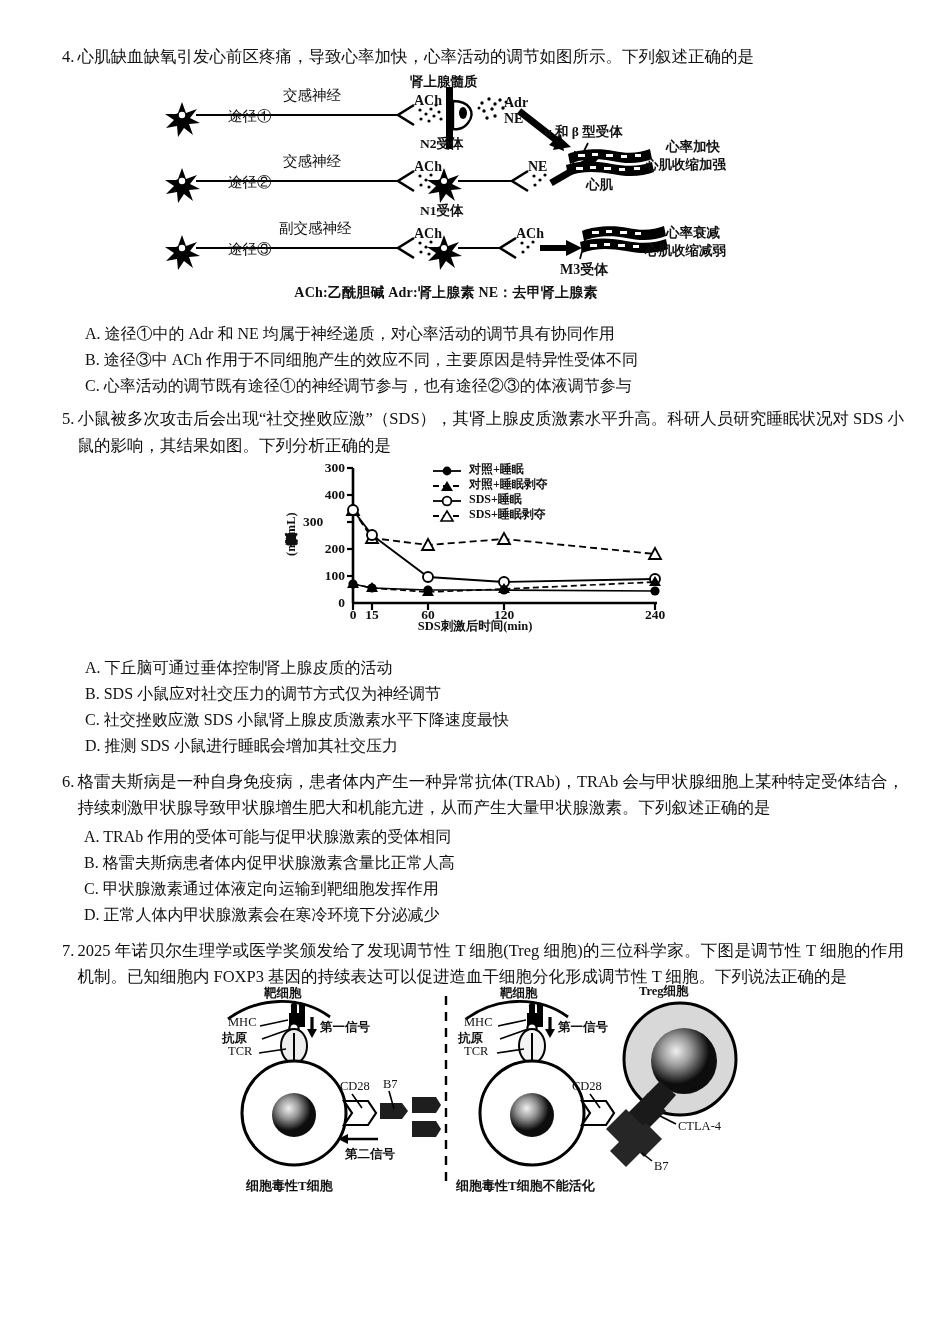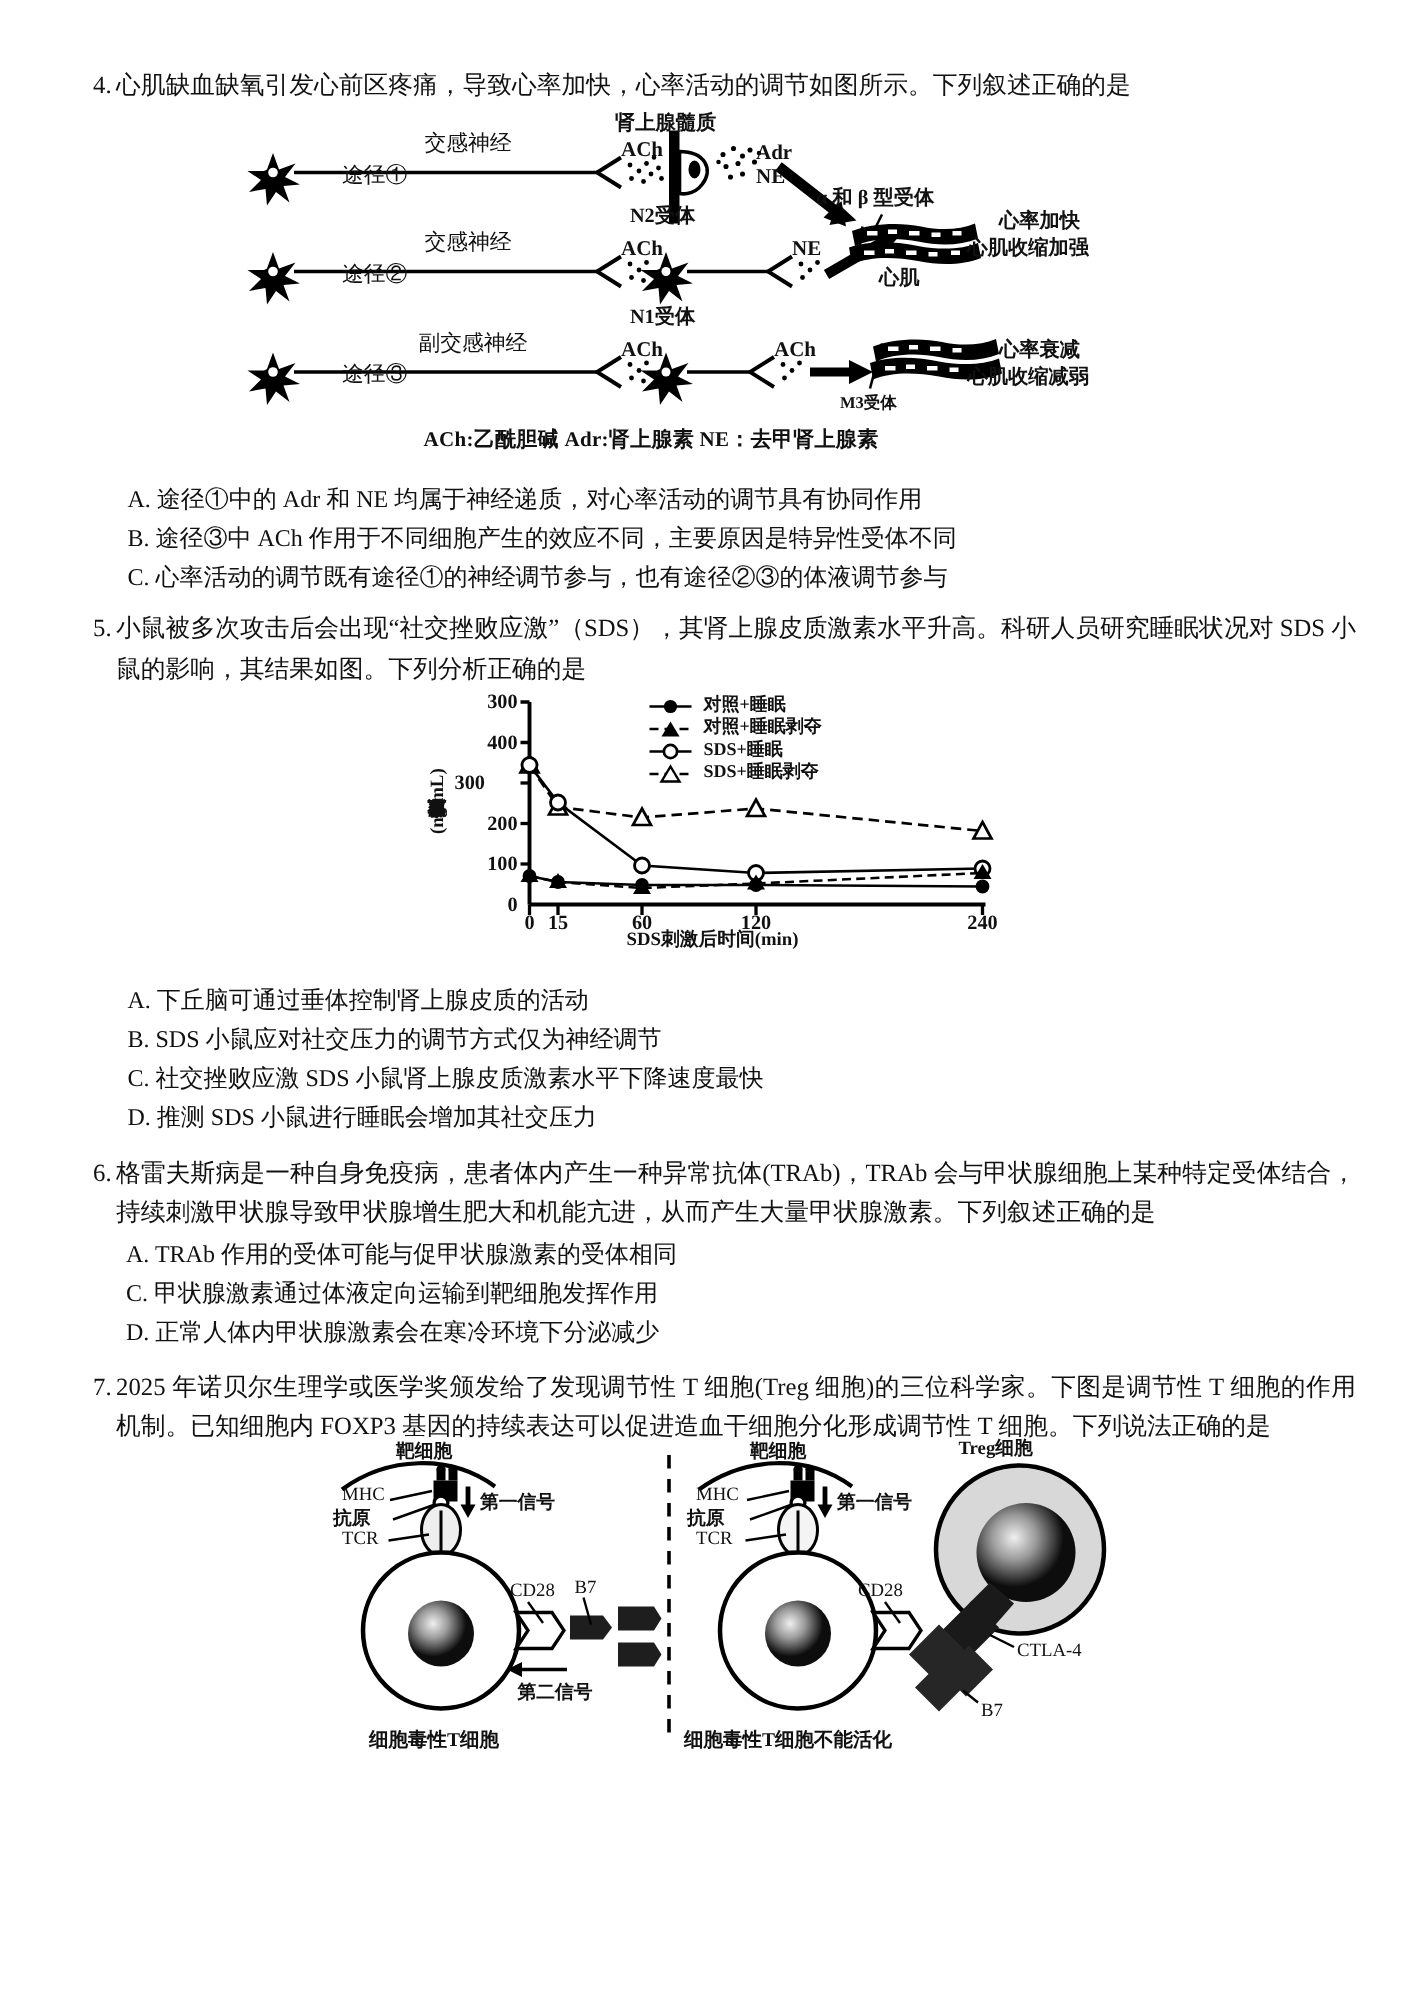--- a/index.html
+++ b/index.html
@@ -16,21 +16,21 @@
   .q-head{display:flex;align-items:flex-start;font-size:16.5px;line-height:1.62;}
   .q-num{flex:0 0 auto;padding-right:3px;white-space:nowrap;}
   .q-text{flex:1 1 auto;text-align:justify;}
   .opts{font-size:16px;line-height:1.62;margin-left:32px;}
   .opt{white-space:nowrap;}
 
   
   .fig1{position:relative;width:950px;height:250px;}
   .fig1 .lbl{position:absolute;font-size:13.5px;white-space:nowrap;font-weight:bold;}
   .fig1 .path-lbl{font-size:14.5px;font-weight:normal;}
-  .legend1{text-align:center;font-size:14px;font-weight:bold;letter-spacing:.2px;}
+  .legend1{text-align:center;font-size:14px;font-weight:bold;letter-spacing:.2px;padding-left:12px;}
 
   
   .fig2{position:relative;width:950px;height:185px;}
   .chartwrap{position:absolute;left:285px;top:0;width:380px;height:185px;}
   .ylab{
     position:absolute;left:-2px;top:4px;width:18px;height:140px;
     writing-mode:vertical-rl;transform:rotate(180deg);
     font-size:12.5px;font-weight:bold;text-align:center;white-space:nowrap;
   }
   .xlab{position:absolute;left:0;top:158px;width:380px;text-align:center;font-size:12.5px;font-weight:bold;}
@@ -224,21 +224,21 @@
     <div class="lbl path-lbl" style="left:279px;top:148px;">副交感神经</div>
     <div class="lbl" style="left:414px;top:22px;font-family:'Liberation Serif',serif;font-size:14px;">ACh</div>
     <div class="lbl" style="left:414px;top:88px;font-size:14px;">ACh</div>
     <div class="lbl" style="left:414px;top:155px;font-size:14px;">ACh</div>
     <div class="lbl" style="left:516px;top:155px;font-size:14px;">ACh</div>
     <div class="lbl" style="left:504px;top:24px;font-size:14px;">Adr</div>
     <div class="lbl" style="left:504px;top:40px;font-size:14px;">NE</div>
     <div class="lbl" style="left:528px;top:88px;font-size:14px;">NE</div>
     <div class="lbl" style="left:420px;top:64px;font-size:13.5px;">N2受体</div>
     <div class="lbl" style="left:420px;top:131px;font-size:13.5px;">N1受体</div>
-    <div class="lbl" style="left:560px;top:190px;font-size:11px;">M3受体</div>
+    <div class="lbl" style="left:560px;top:190px;font-size:14px;">M3受体</div>
     <div class="lbl" style="left:544px;top:52px;font-size:13.5px;">α 和 β 型受体</div>
     <div class="lbl" style="left:586px;top:105px;font-size:13.5px;">心肌</div>
     <div class="lbl" style="left:666px;top:67px;font-size:13.5px;">心率加快</div>
     <div class="lbl" style="left:645px;top:85px;font-size:13.5px;">心肌收缩加强</div>
     <div class="lbl" style="left:666px;top:153px;font-size:13.5px;">心率衰减</div>
     <div class="lbl" style="left:645px;top:171px;font-size:13.5px;">心肌收缩减弱</div>
     <div class="legend1" style="position:absolute;left:0;top:213px;width:868px;">ACh:乙酰胆碱  Adr:肾上腺素    NE：去甲肾上腺素</div>
   </div>
 
   <div class="opts" style="margin-left:0;padding:0 46px 0 85px;">
@@ -368,20 +368,21 @@
     <div class="opt">D. 推测 SDS 小鼠进行睡眠会增加其社交压力</div>
   </div>
 
   <div class="q" style="padding:10px 46px 0 62px;">
     <div class="q-head">
       <div class="q-num">6.</div>
       <div class="q-text">格雷夫斯病是一种自身免疫病，患者体内产生一种异常抗体(TRAb)，TRAb 会与甲状腺细胞上某种特定受体结合，持续刺激甲状腺导致甲状腺增生肥大和机能亢进，从而产生大量甲状腺激素。下列叙述正确的是</div>
     </div>
     <div class="opts" style="margin-left:22px;margin-top:2px;">
       <div class="opt">A.  TRAb 作用的受体可能与促甲状腺激素的受体相同</div>
+      <div class="opt">B. 格雷夫斯病患者体内促甲状腺激素含量比正常人高</div>
       <div class="opt">C. 甲状腺激素通过体液定向运输到靶细胞发挥作用</div>
       <div class="opt">D. 正常人体内甲状腺激素会在寒冷环境下分泌减少</div>
     </div>
   </div>
 
   <div class="q" style="padding:10px 46px 0 62px;">
     <div class="q-head">
       <div class="q-num">7.</div>
       <div class="q-text">2025 年诺贝尔生理学或医学奖颁发给了发现调节性 T 细胞(Treg 细胞)的三位科学家。下图是调节性 T 细胞的作用机制。已知细胞内 FOXP3 基因的持续表达可以促进造血干细胞分化形成调节性 T 细胞。下列说法正确的是</div>
     </div>

